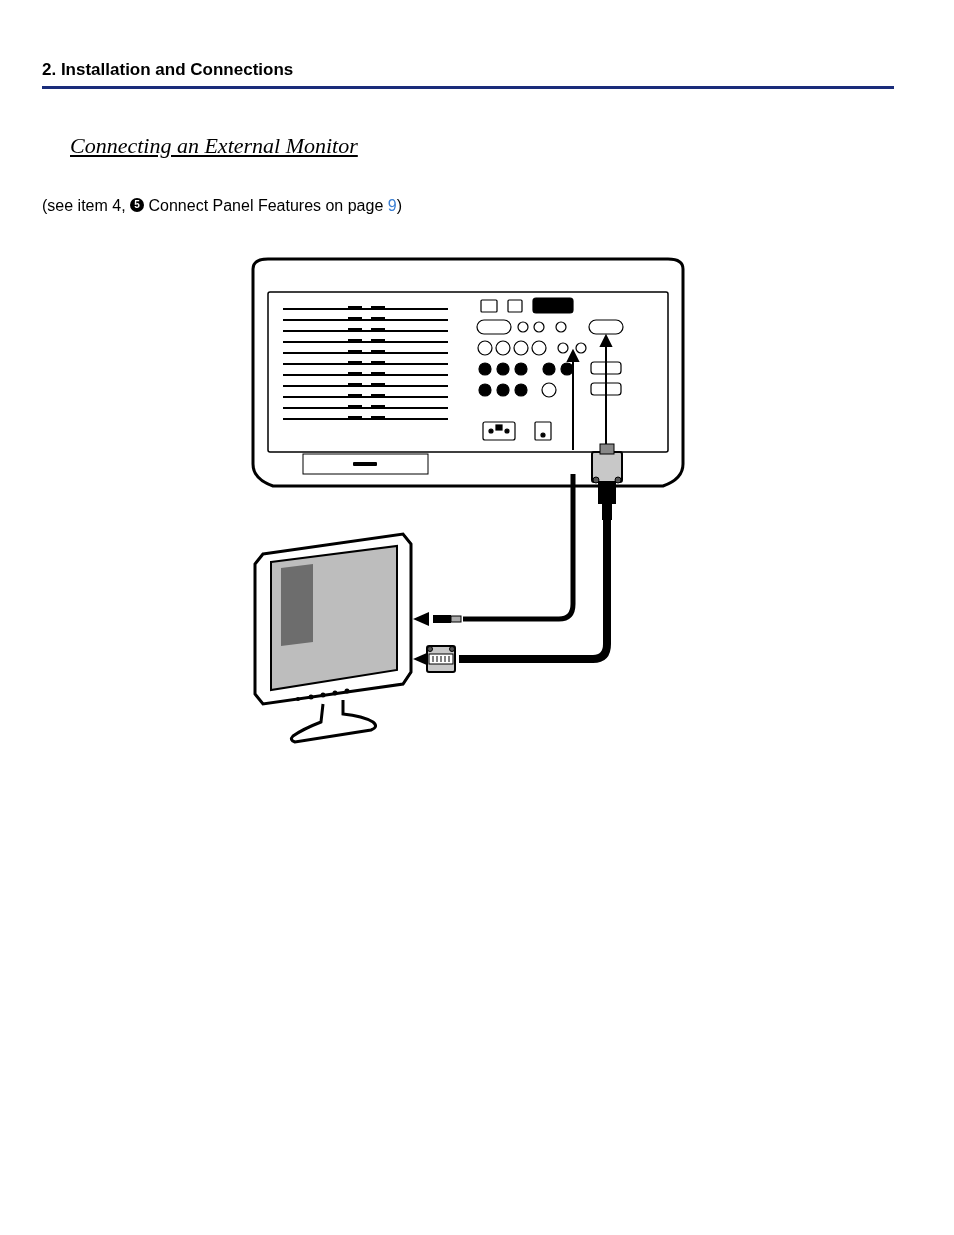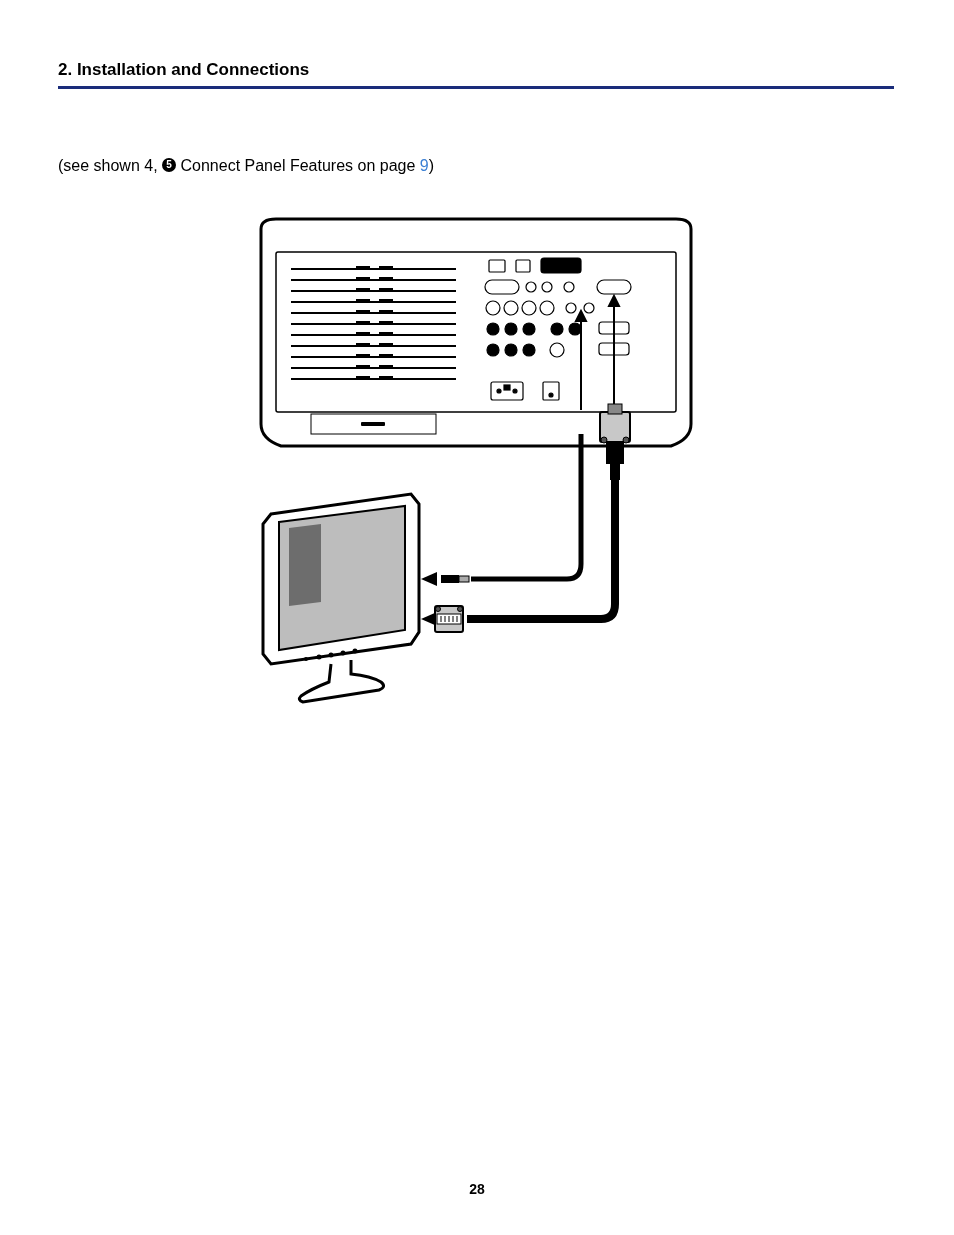--- a/index.html
+++ b/index.html
@@ -6,21 +6,21 @@
     margin: 0;
     padding: 0;
     background: #fff;
     width: 954px;
     height: 1235px;
     font-family: Arial, Helvetica, sans-serif;
     color: #000;
     position: relative;
   }
   .page {
-    padding: 60px 60px 40px 58px;
+    padding: 60px 60px 40px 42px;
     box-sizing: border-box;
     height: 100%;
     position: relative;
   }
   .section-header {
     font-weight: bold;
     font-size: 17px;
     margin-bottom: 6px;
   }
   .rule {
@@ -72,24 +72,25 @@
     font-size: 14px;
   }
 </style>
 </head>
 <body>
 
 <div class="page">
   <div class="section-header">2. Installation and Connections</div>
   <div class="rule"></div>
 
+  <div class="subheading">Connecting an External Monitor</div>
 
   <div class="body-text">
     <br>
-    <span>(see shown 4, </span><span class="black-circle">5</span><span> Connect Panel Features on page </span><span class="page-link">9</span><span>)</span>
+    <span>(see item 4, </span><span class="black-circle">5</span><span> Connect Panel Features on page </span><span class="page-link">9</span><span>)</span>
   </div>
 
   <div class="diagram-wrap">
     <svg width="470" height="510" viewBox="0 0 470 510">
 
       <g>
         <path d="M20 15 Q20 5 35 5 L435 5 Q450 5 450 15 L450 210 Q450 225 430 232 L40 232 Q20 225 20 210 Z" fill="#fff" stroke="#000" stroke-width="3"></path>
 
         <rect x="35" y="38" width="400" height="160" stroke="#000" stroke-width="1.5" fill="#fff" rx="2"></rect>
 
@@ -236,14 +237,13 @@
 
           <line x1="160" y1="10" x2="168" y2="20" stroke="#000" stroke-width="2"></line>
           <line x1="160" y1="160" x2="168" y2="148" stroke="#000" stroke-width="2"></line>
 
           <path d="M80 180 L78 198 Q60 205 50 212 Q46 216 52 218 L128 206 Q136 203 130 198 Q120 192 100 190 L100 176" fill="#fff" stroke="#000" stroke-width="3"></path>
         </g>
       </g>
     </svg>
   </div>
 
-  <div class="page-number">28</div>
 </div>
 
 </body></html>

